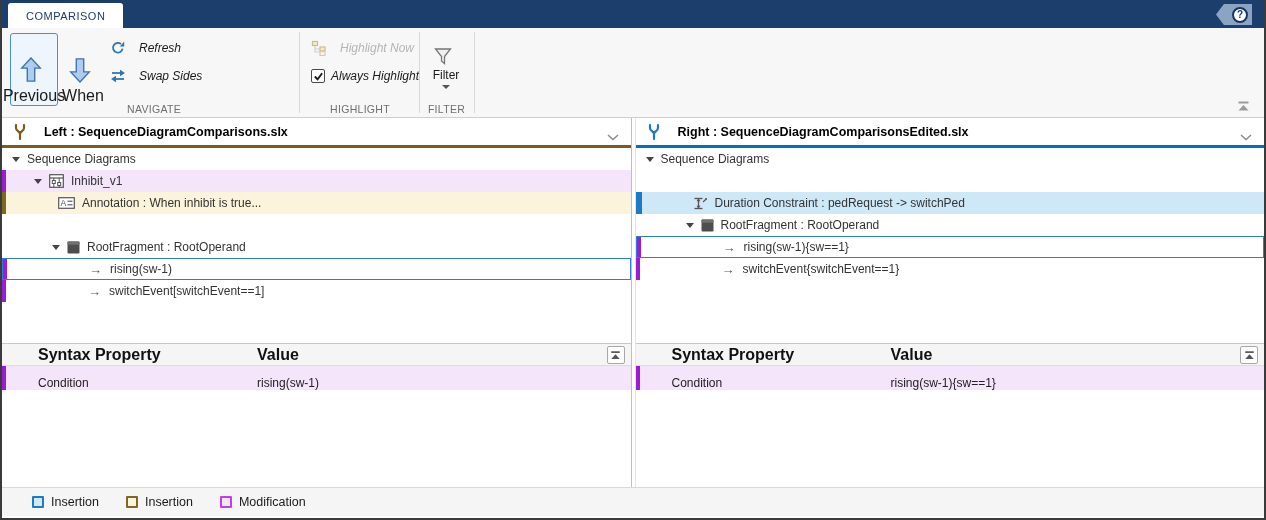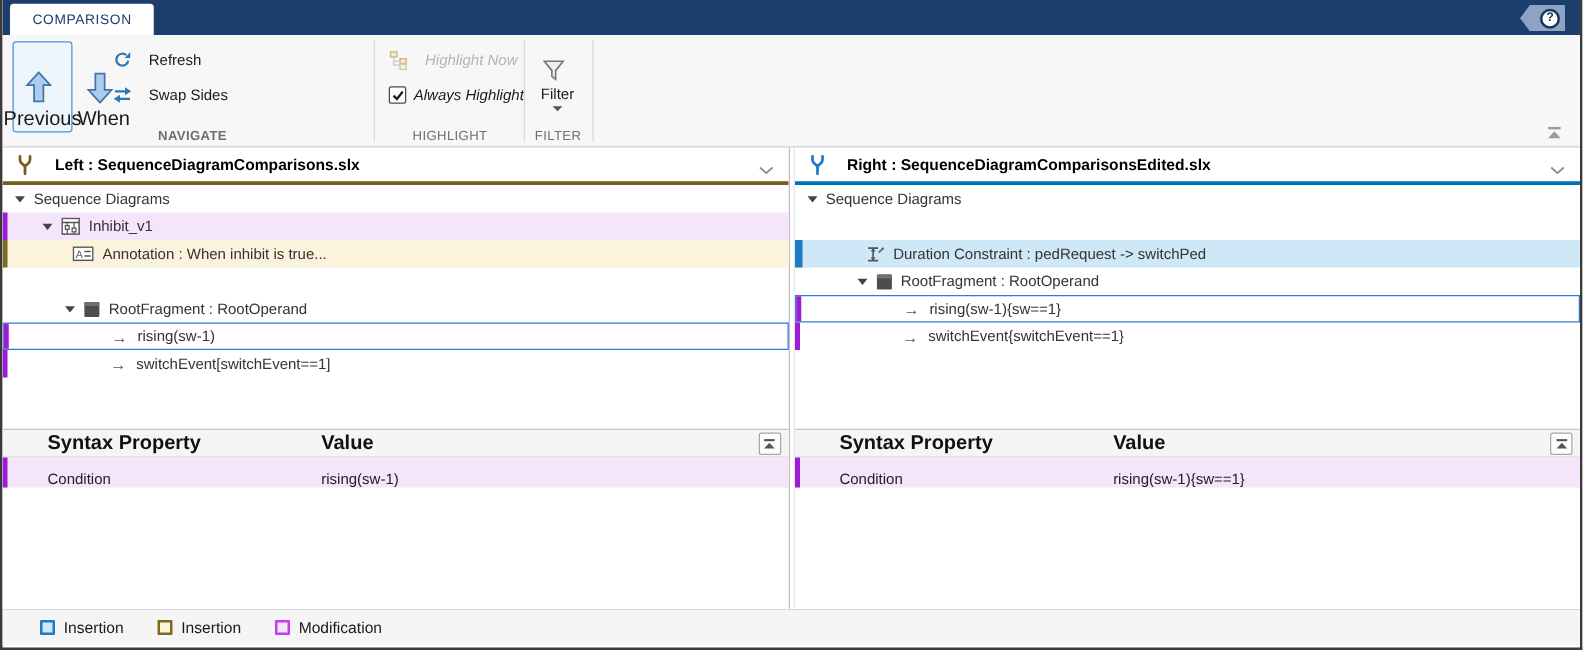--- a/index.html
+++ b/index.html
@@ -132,21 +132,21 @@
 
     <button class="big-btn" style="left:61px;width:40px;">
       <span class="ticon">
         <svg width="24" height="26" viewBox="0 0 24 28">
             <polygon points="12,27 22,16 16,16 16,2 8,2 8,16 2,16" fill="#aecdee" stroke="#3f76ac" stroke-width="1.5"></polygon>
           </svg>
       </span>
       <span>When</span>
     </button>
 
-    <div class="ts-col" style="left:88px;">
+    <div class="ts-col" style="left:108px;font-style:italic;">
       <div class="ts-item">
         <span class="ticon">
           <svg width="16" height="16" viewBox="0 0 16 16">
               <path d="M12.6 8.6 A4.8 4.8 0 1 1 11 4.1" fill="none" stroke="#2e75b6" stroke-width="1.8"></path>
               <polygon points="14.2,1.6 14.2,6.4 9.8,6.4" fill="#2e75b6"></polygon>
             </svg>
         </span>
         <span>Refresh</span>
       </div>
       <div class="ts-item">
@@ -194,21 +194,21 @@
         <svg width="18" height="17" viewBox="0 0 18 17">
             <polygon points="1.5,1 16.5,1 10.5,8.5 10.5,15.5 7.5,13 7.5,8.5" fill="#efefef" stroke="#767676" stroke-width="1.3"></polygon>
           </svg>
       </span>
       <span>Filter</span>
       <span class="caret-down"></span>
     </button>
 
     <div class="vsep" style="left:472px;"></div>
 
-    <span class="group-label" style="left:8px;width:288px;font-weight:bold;">NAVIGATE</span>
+    <span class="group-label" style="left:8px;width:288px;">NAVIGATE</span>
     <span class="group-label" style="left:300px;width:116px;">HIGHLIGHT</span>
     <span class="group-label" style="left:418px;width:53px;">FILTER</span>
 
     <button class="ribbon-collapse">
       <svg width="13" height="11" viewBox="0 0 13 11">
           <rect x="1.5" y="0.5" width="10" height="2" fill="#9b9b9b"></rect>
           <polygon points="6.5,4 11.5,9.5 1.5,9.5" fill="#9b9b9b"></polygon>
         </svg>
     </button>
   </div>

